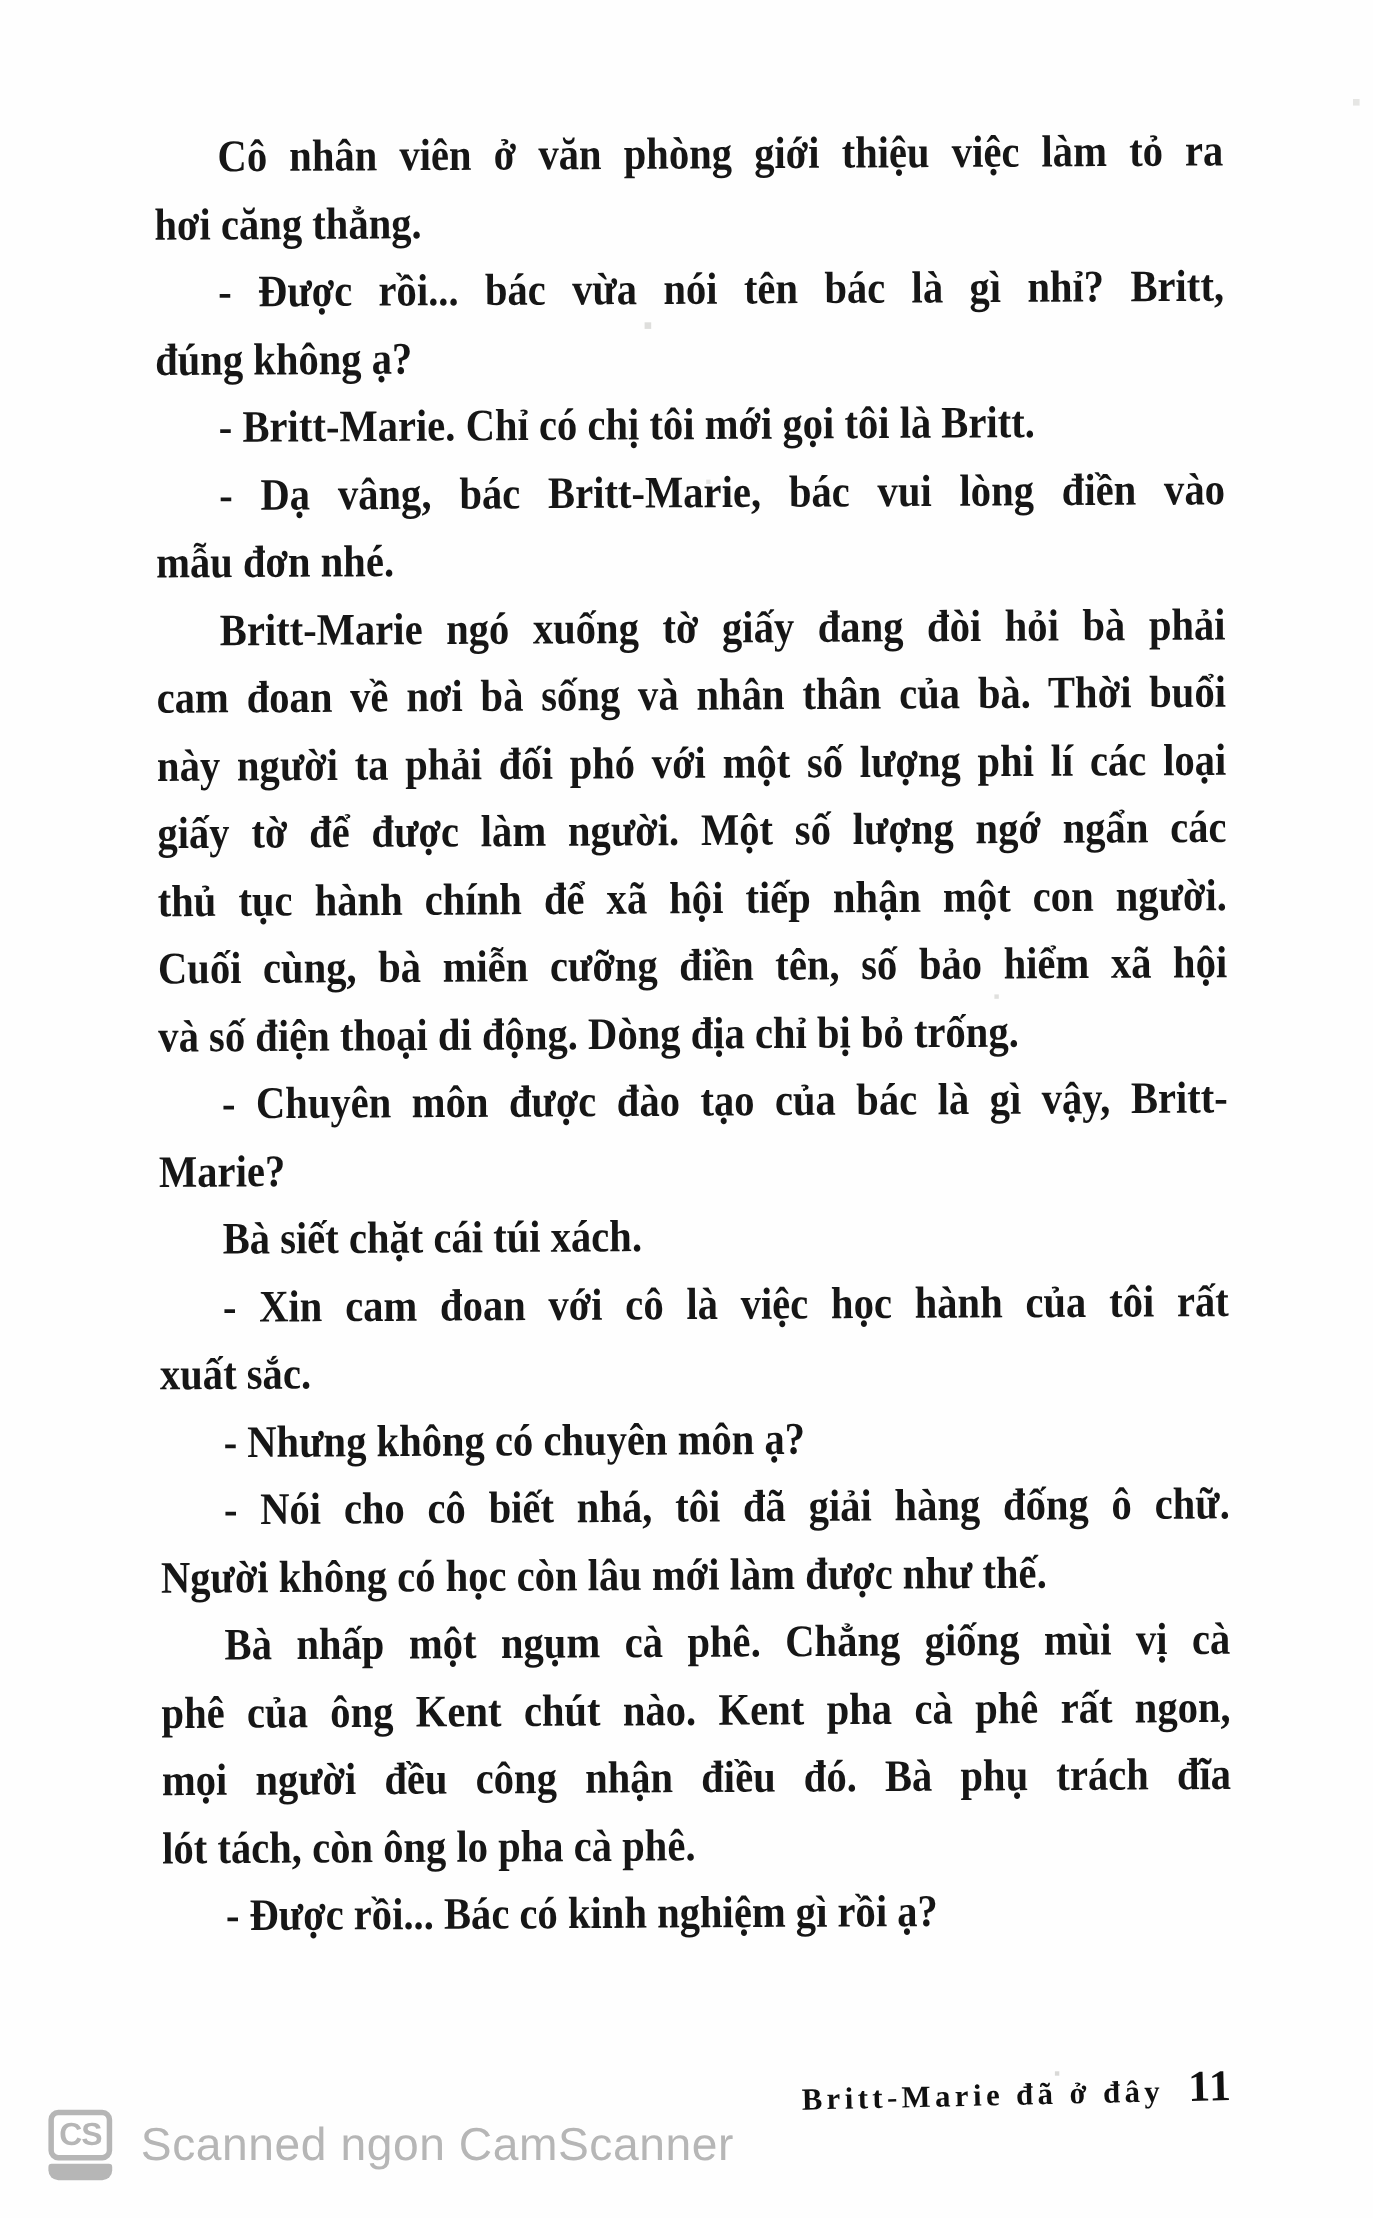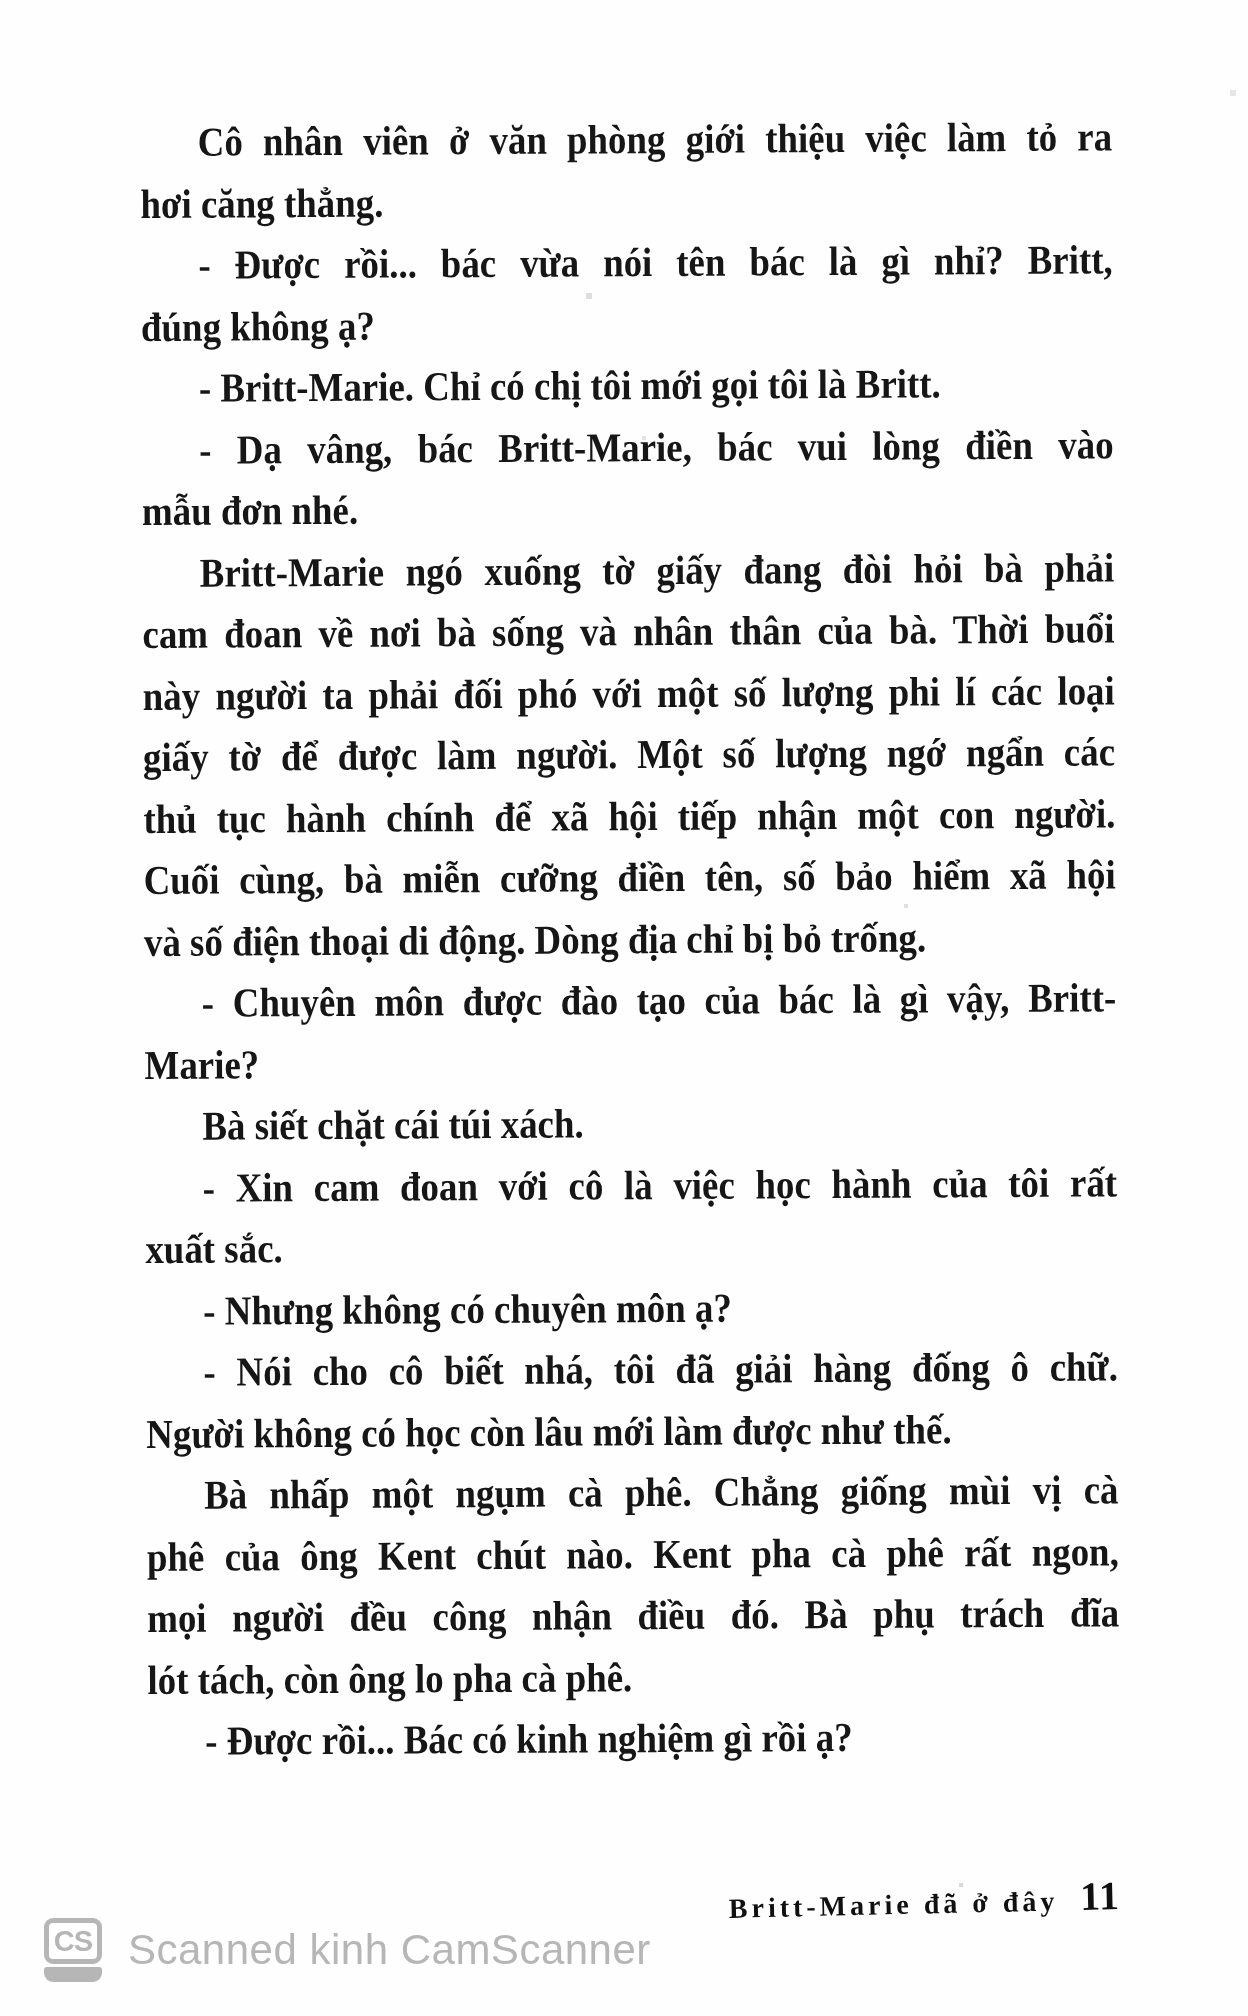--- a/index.html
+++ b/index.html
@@ -106,15 +106,15 @@
   <div class="footer">
     <span class="title">Britt-Marie đã ở đây</span>
     <span class="num">11</span>
   </div>
 
   <div class="watermark">
     <div class="cs-icon">
       <div class="cs-box">CS</div>
       <div class="cs-bar"></div>
     </div>
-    <span class="wm-text">Scanned kinh CamScanner</span>
+    <span class="wm-text">Scanned ngon CamScanner</span>
   </div>
 </div>
 
 </body></html>

